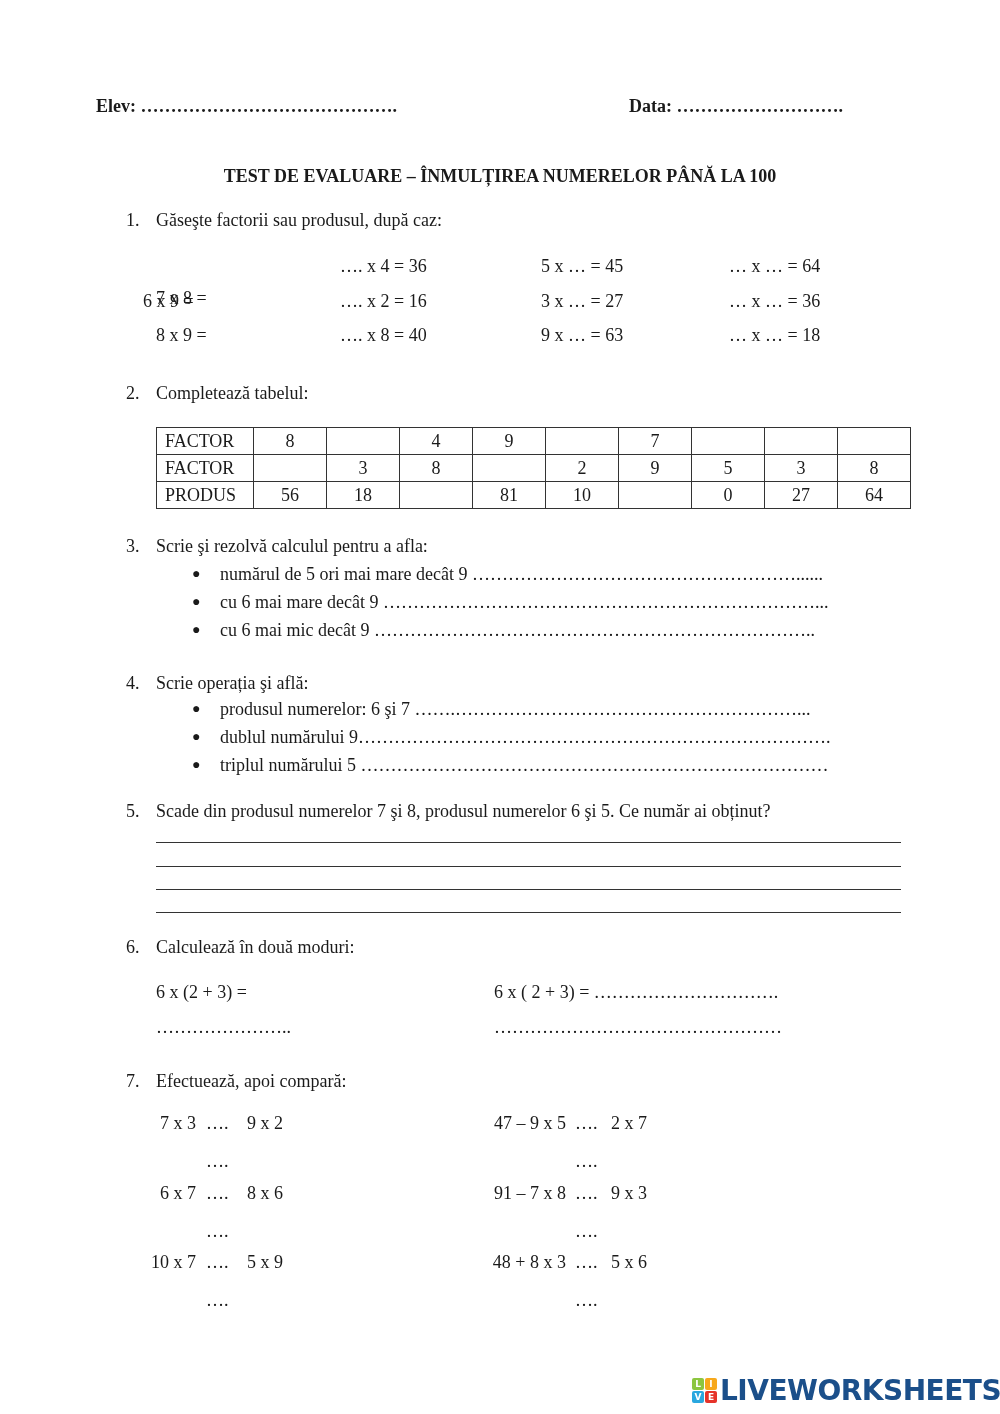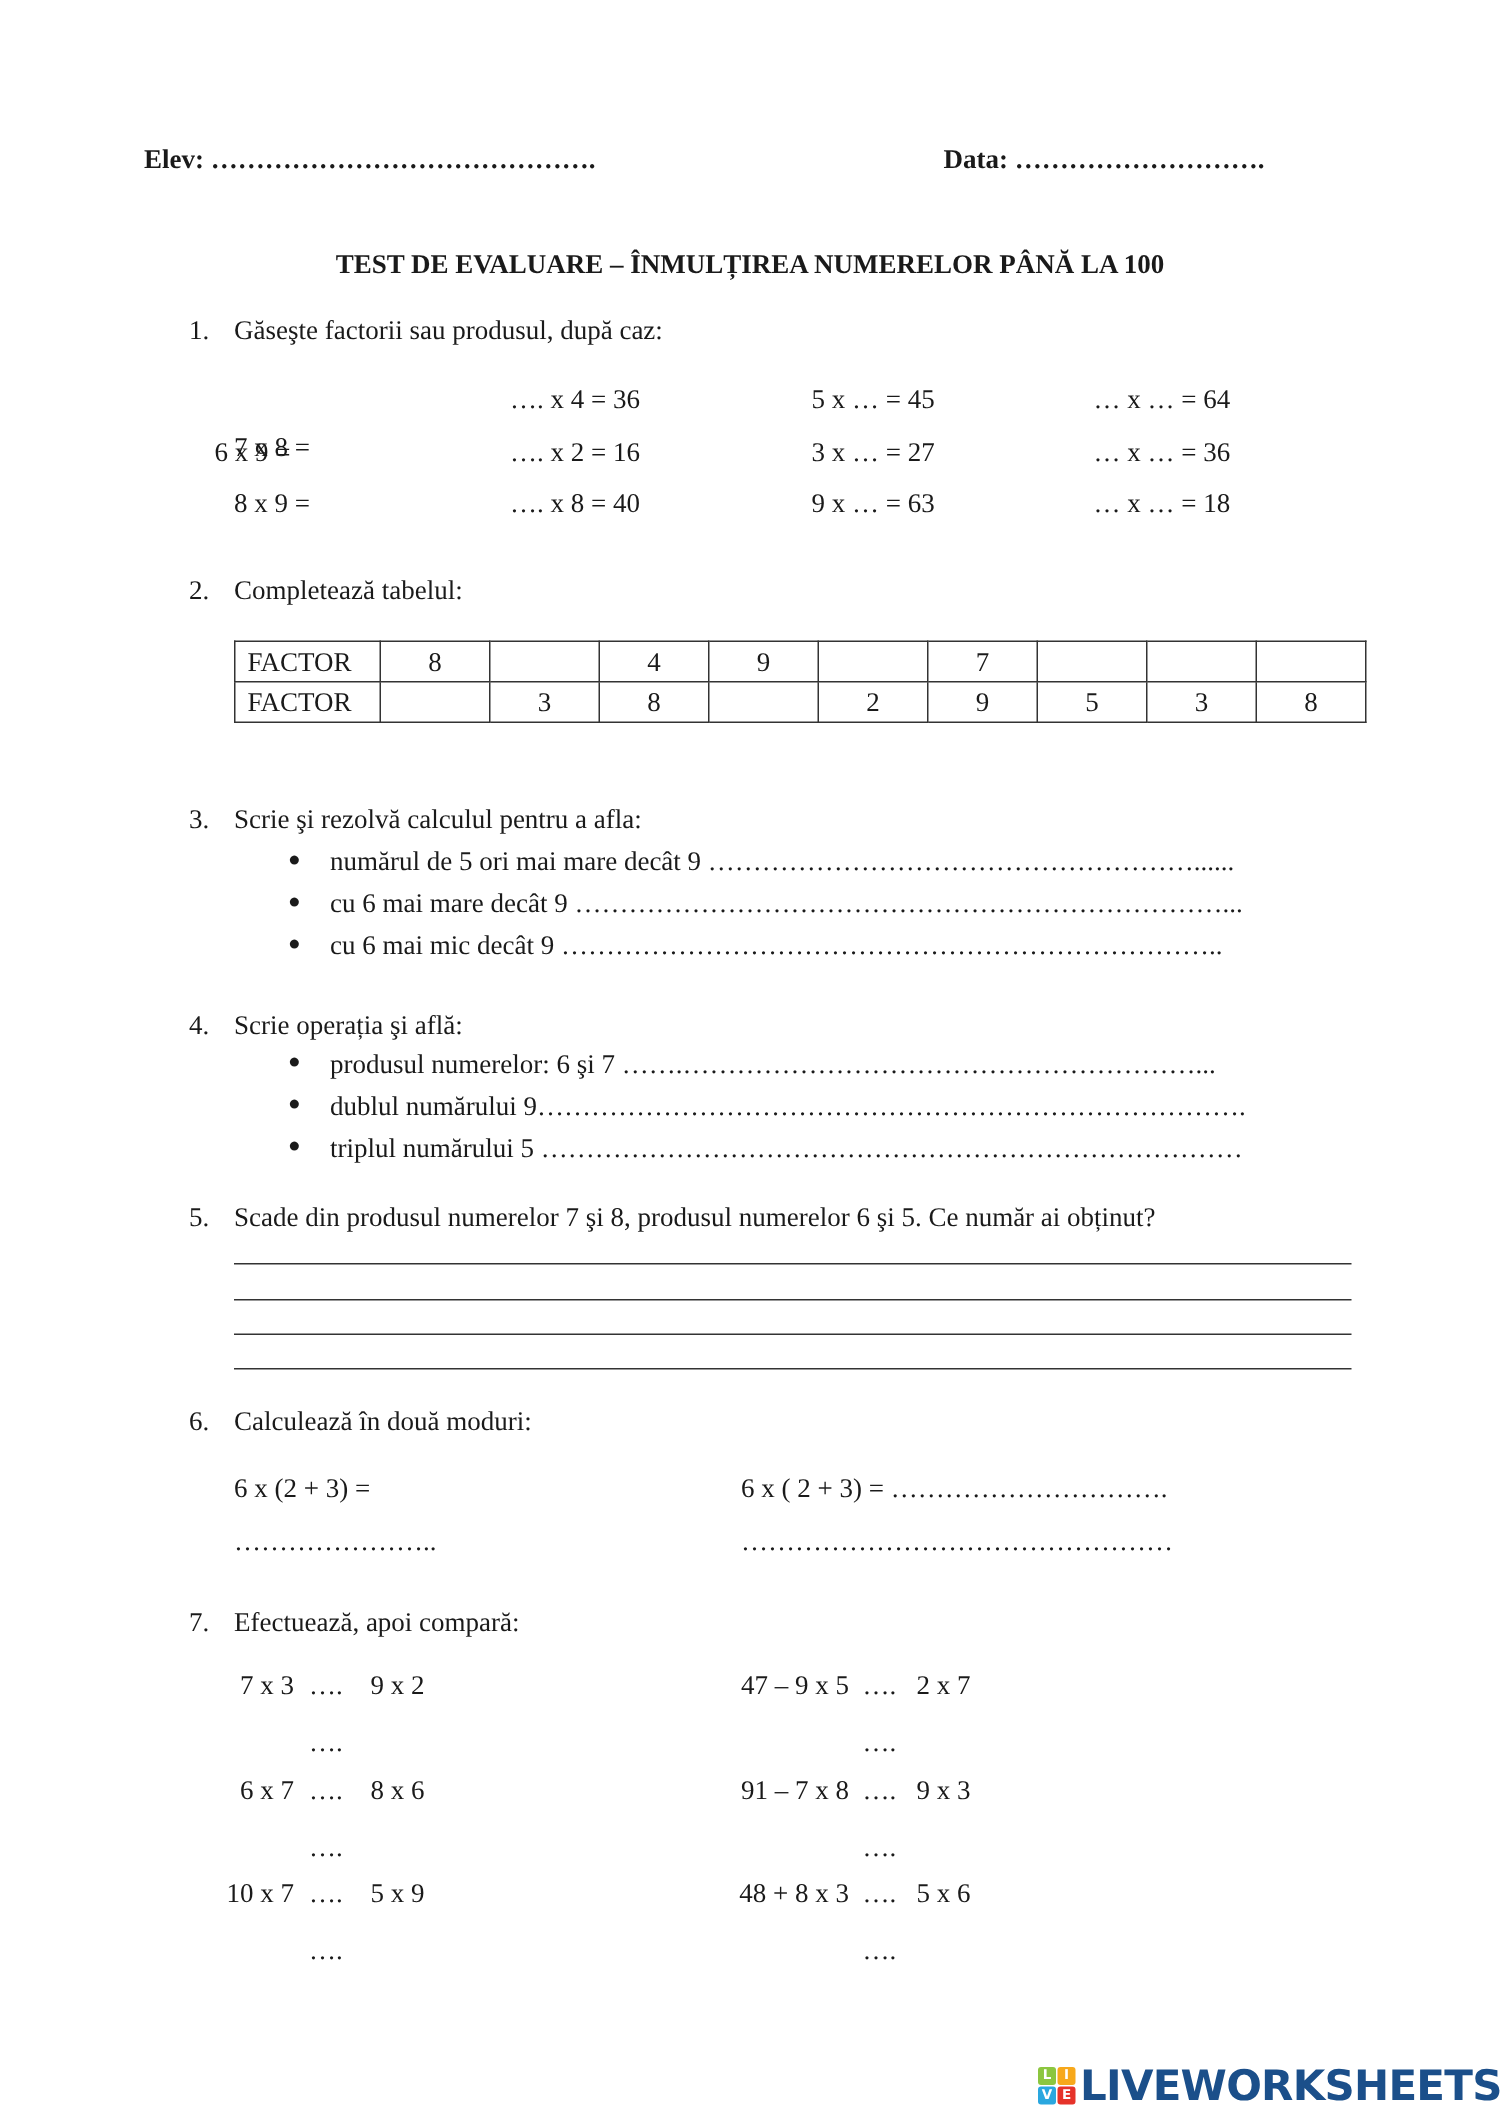--- a/index.html
+++ b/index.html
@@ -73,20 +73,32 @@
     <td class="rowhead">FACTOR</td>
     <td class="cell"></td>
     <td class="cell">3</td>
     <td class="cell">8</td>
     <td class="cell"></td>
     <td class="cell">2</td>
     <td class="cell">9</td>
     <td class="cell">5</td>
     <td class="cell">3</td>
     <td class="cell">8</td>
+  </tr>
+  <tr>
+    <td class="rowhead">PRODUS</td>
+    <td class="cell">56</td>
+    <td class="cell">18</td>
+    <td class="cell"></td>
+    <td class="cell">81</td>
+    <td class="cell">10</td>
+    <td class="cell"></td>
+    <td class="cell">0</td>
+    <td class="cell">27</td>
+    <td class="cell">64</td>
   </tr>
 </tbody>
   </table>
 
 <div class="abs qnum" style="top:536px;">3.</div>
 <div class="abs qtext" style="top:536px;">Scrie şi rezolvă calculul pentru a afla:</div>
 <div class="abs bullet" style="top:566px;">●</div>
 <div class="abs btext" style="top:564px;">numărul de 5 ori mai mare decât 9 ………………………………………………......</div>
 <div class="abs bullet" style="top:594px;">●</div>
 <div class="abs btext" style="top:592px;">cu 6 mai mare decât 9 ………………………………………………………………...</div>

